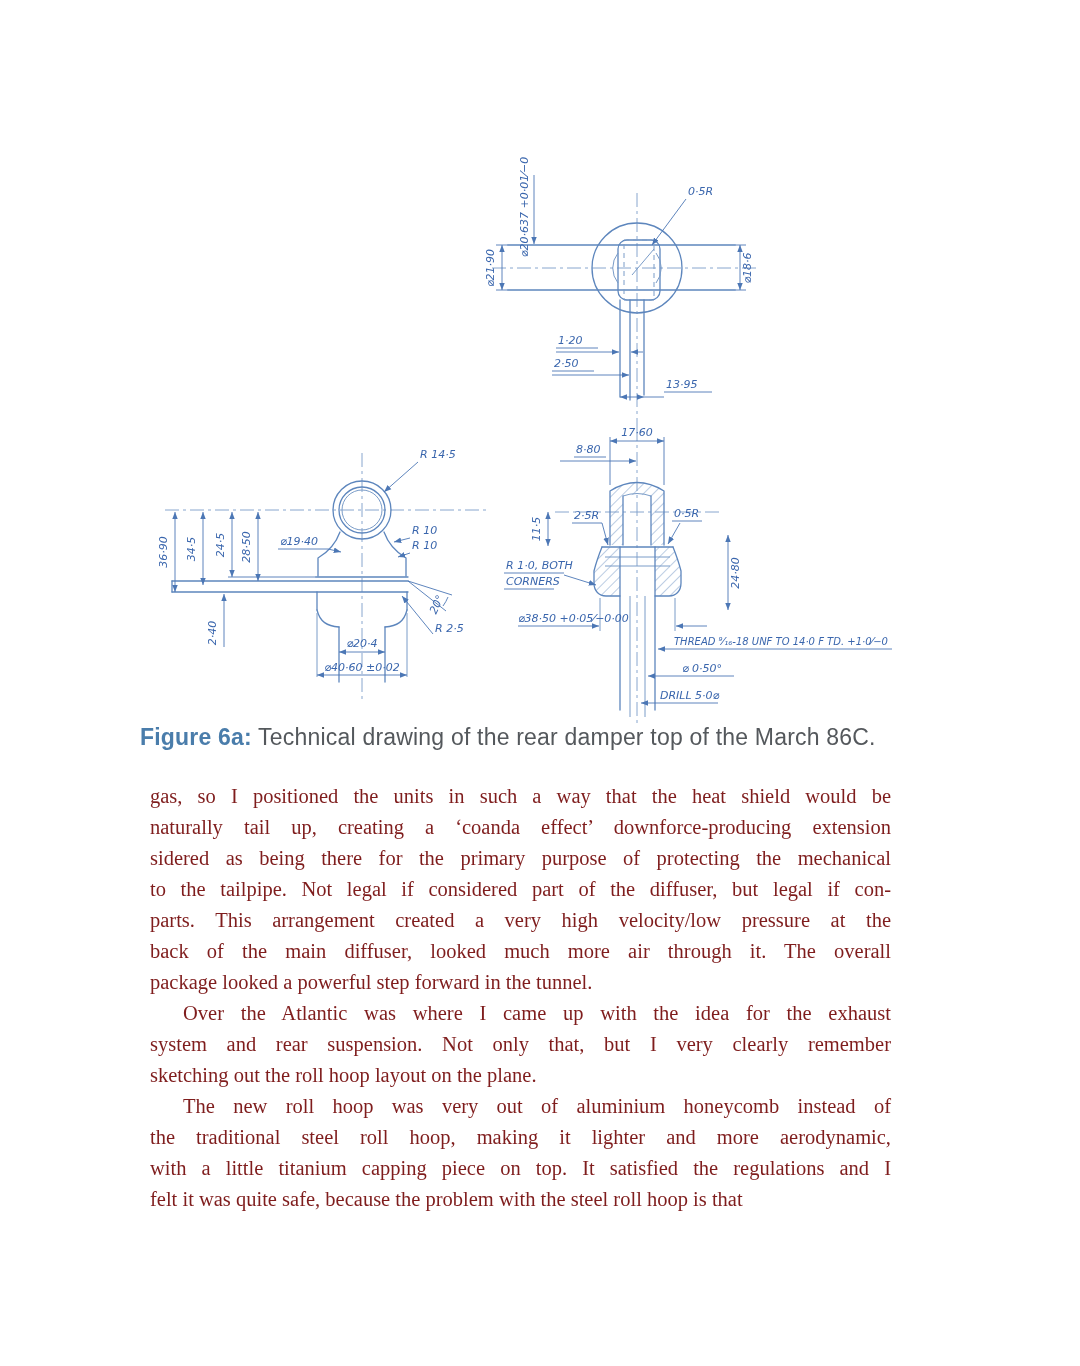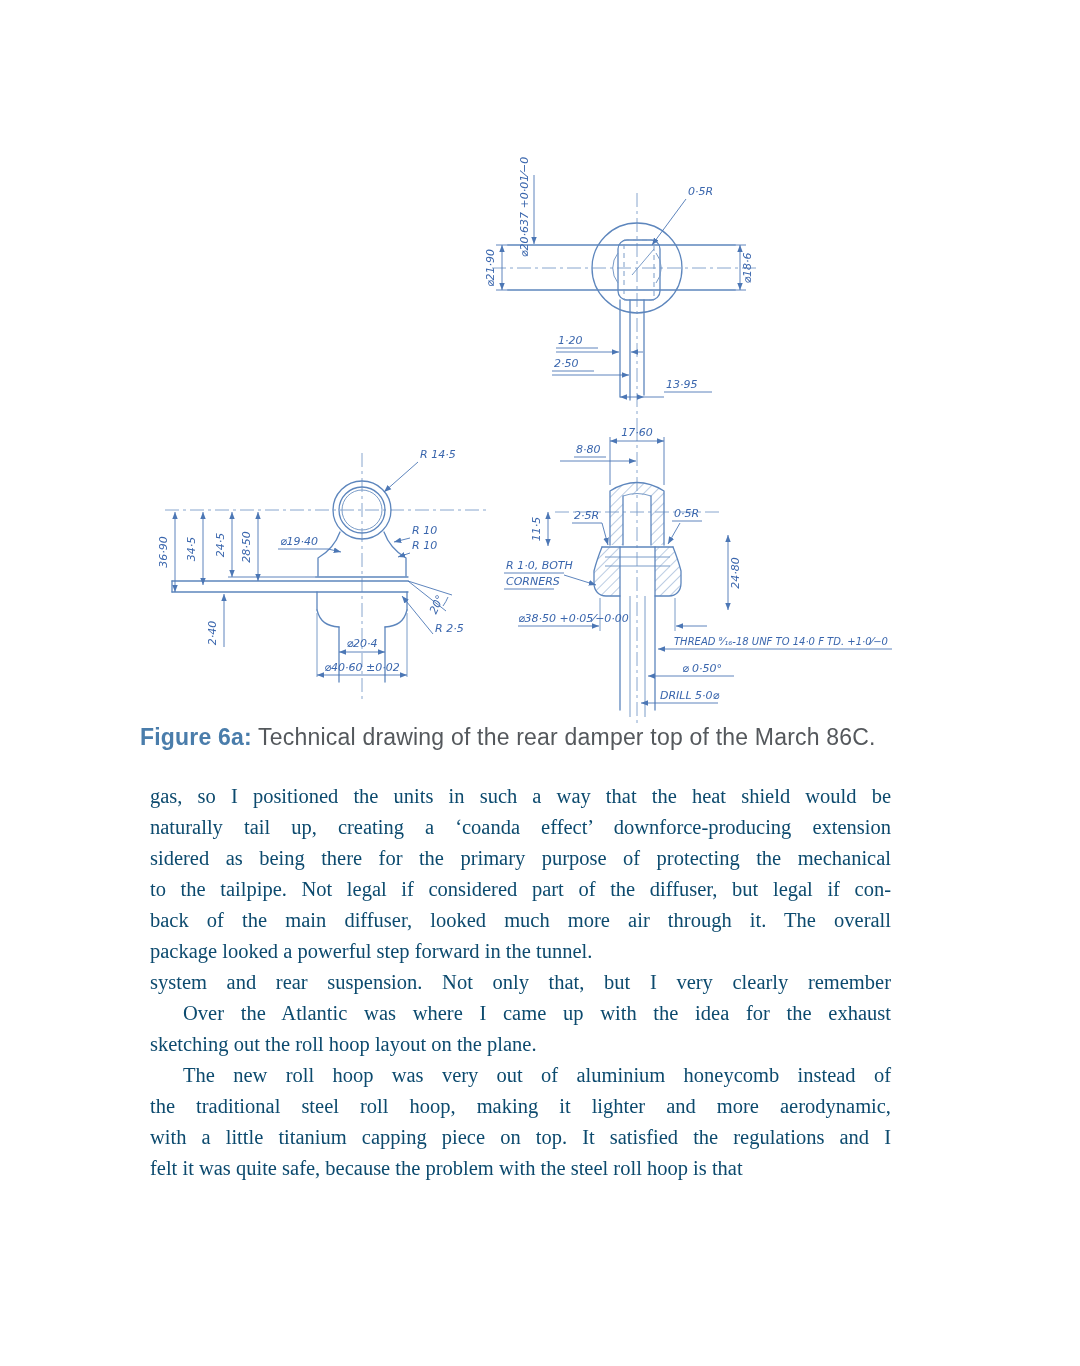--- a/index.html
+++ b/index.html
@@ -14,21 +14,21 @@
   .dash{stroke-dasharray:5 4;}
   .lbl{font-family:"DejaVu Sans",sans-serif;font-style:italic;font-size:11px;fill:#3a66ad;}
   .lbl.sm{font-size:10px;}
   marker path{fill:#4c77b5;}
   #hatch line{stroke:#7a9cc8;stroke-width:1;}
   
   .caption{position:absolute;left:140px;top:724px;font-size:23px;letter-spacing:.2px;color:#54585c;}
   .caption .cap-label{color:#4a7dab;font-weight:700;}
   
   .bodytext{position:absolute;left:150px;top:781px;width:741px;
-            font-family:"Liberation Serif",serif;font-size:20.5px;line-height:31px;color:#0c4a6e;}
+            font-family:"Liberation Serif",serif;font-size:20.5px;line-height:31px;color:#7f1d1d;}
   .ln{text-align:justify;text-align-last:justify;}
   .ln.e{text-align-last:left;}
   .ln.i{text-indent:33px;}
 </style>
 </head>
 <body>
 
 <svg class="figure-svg" width="800" height="580" viewBox="0 0 800 580">
   <defs>
     <marker id="ah" viewBox="0 0 10 10" refX="9" refY="5" markerWidth="9" markerHeight="9" orient="auto-start-reverse">
@@ -228,22 +228,23 @@
 <div class="caption">
   <span class="cap-label">Figure 6a:</span>
   <span class="cap-text">Technical drawing of the rear damper top of the March 86C.</span>
 </div>
 
 <div class="bodytext">
   <div class="ln">gas, so I positioned the units in such a way that the heat shield would be</div>
   <div class="ln">naturally tail up, creating a ‘coanda effect’ downforce-producing extension</div>
   <div class="ln">sidered as being there for the primary purpose of protecting the mechanical</div>
   <div class="ln">to the tailpipe. Not legal if considered part of the diffuser, but legal if con-</div>
+  <div class="ln">parts. This arrangement created a very high velocity/low pressure at the</div>
   <div class="ln">back of the main diffuser, looked much more air through it. The overall</div>
   <div class="ln e">package looked a powerful step forward in the tunnel.</div>
+  <div class="ln i">Over the Atlantic was where I came up with the idea for the exhaust</div>
   <div class="ln">system and rear suspension. Not only that, but I very clearly remember</div>
-  <div class="ln i">Over the Atlantic was where I came up with the idea for the exhaust</div>
   <div class="ln e">sketching out the roll hoop layout on the plane.</div>
   <div class="ln i">The new roll hoop was very out of aluminium honeycomb instead of</div>
   <div class="ln">the traditional steel roll hoop, making it lighter and more aerodynamic,</div>
   <div class="ln">with a little titanium capping piece on top. It satisfied the regulations and I</div>
   <div class="ln e">felt it was quite safe, because the problem with the steel roll hoop is that</div>
 </div>
 
 </body></html>

